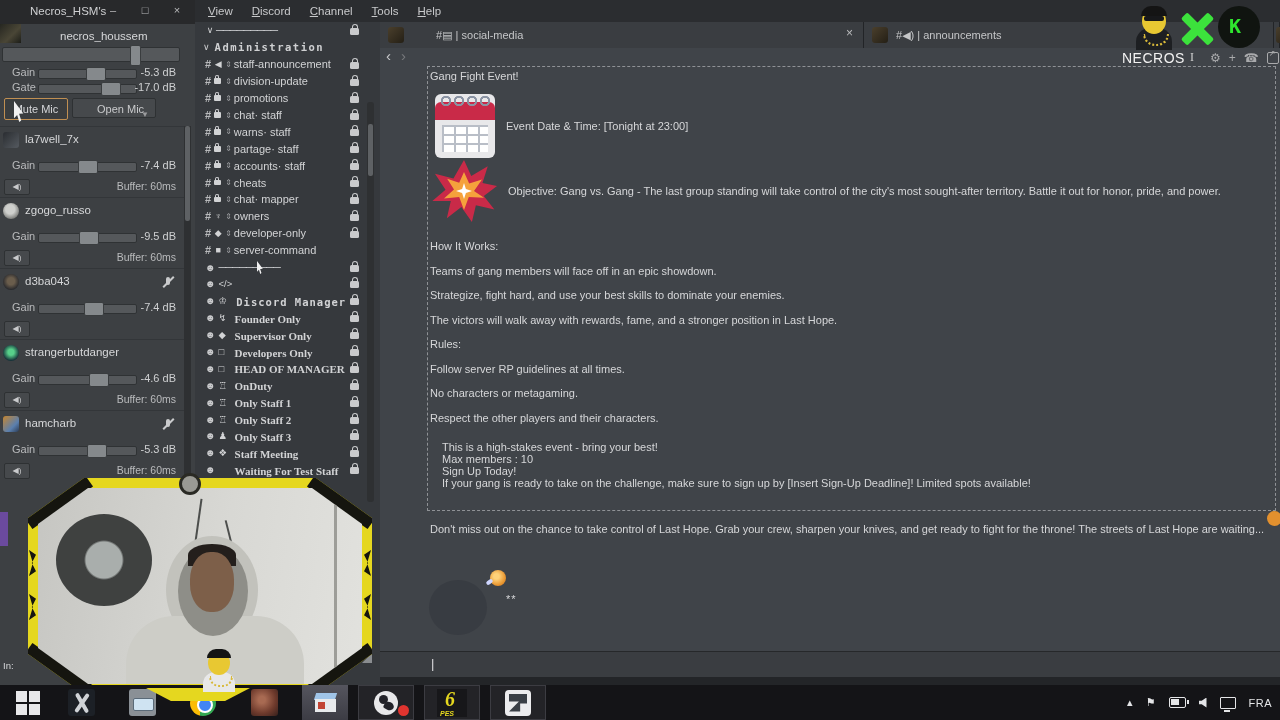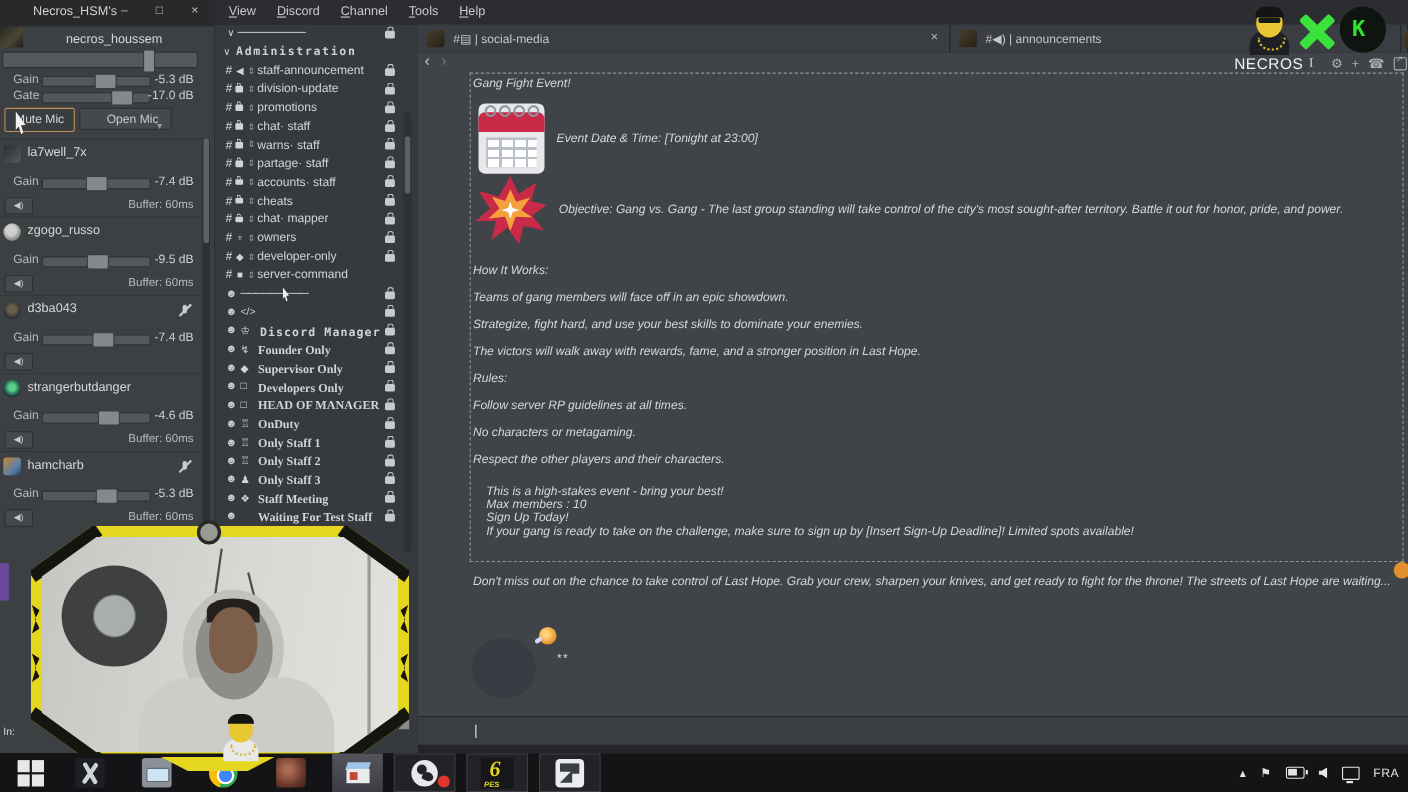--- a/index.html
+++ b/index.html
@@ -70,21 +70,21 @@
   
   #chat{position:absolute;left:380px;top:0;width:900px;height:685px;background:#404449;z-index:4;}
   #tabbar{position:absolute;left:0;top:22px;width:900px;height:26px;background:#26282b;display:flex;}
   .tab{position:relative;height:26px;background:#3a3d41;border-right:1px solid #222427;display:flex;align-items:center;padding-left:8px;box-sizing:border-box;}
   .sico{width:16px;height:16px;border-radius:3px;background:linear-gradient(135deg,#4a3f2c,#241f15);margin-right:8px;flex:none;}
   .tlbl{font-size:11px;color:#c5c6c8;white-space:nowrap;}
   .tclose{position:absolute;right:10px;top:4px;font-size:12px;color:#b9babc;}
   #navrow{position:absolute;left:6px;top:48px;height:16px;display:flex;gap:10px;align-items:center;}
   .navarrow{font-size:15px;line-height:14px;color:#c9cacc;}
   .navarrow.dim{color:#77797c;}
-  #msg{position:absolute;left:47px;top:66px;width:849px;height:445px;border:1px dashed #8f9296;box-sizing:border-box;font-size:11px;color:#d6d7d9;font-style:italic;}
+  #msg{position:absolute;left:47px;top:66px;width:849px;height:445px;border:1px dashed #8f9296;box-sizing:border-box;font-size:11px;color:#d6d7d9;}
   #msg .mtitle{margin:3px 0 0 2px;line-height:12px;}
   .erow{display:flex;align-items:center;margin-top:12px;}
   .erow.second{margin-top:2px;}
   .etxt{margin-left:11px;line-height:12px;}
   .emoji-cal{position:relative;width:60px;height:64px;margin-left:7px;flex:none;background:#e8e8ea;border-radius:6px;}
   .emoji-cal:before{content:"";position:absolute;left:0;top:8px;width:60px;height:18px;background:#c92a48;border-radius:6px 6px 0 0;}
   .emoji-cal:after{content:"";position:absolute;left:4px;top:0;width:52px;height:14px;background:
     radial-gradient(circle 5px at 7px 7px,transparent 3.2px,#8a93a3 3.5px 5px,transparent 5.5px) 0 0/13px 14px repeat-x;}
   .calgrid{position:absolute;left:7px;top:31px;width:46px;height:27px;background:
     linear-gradient(#fff,#fff) ,#b9bec7;background-size:100%;}
@@ -512,21 +512,21 @@
     <span class="lock"></span>
   </div>
   <div id="sideScroll">
       <div class="sthumb"></div>
     </div>
 </div>
 <div id="resizeTri"></div>
 
 <div id="chat">
   <div id="tabbar">
-    <div class="tab" style="width:484px;">
+    <div class="tab" style="width:484px;gap:24px;">
       <span class="sico"></span>
       <span class="tlbl"><span>#</span><span>▤</span> <span>| social-media</span></span>
       <span class="tclose">×</span>
     </div>
     <div class="tab" style="width:410px;">
       <span class="sico"></span>
       <span class="tlbl"><span>#</span><span>◀)</span> <span>| announcements</span></span>
     </div>
     <div class="tab" style="width:6px;padding-left:2px;">
         <span class="sico" style="margin:0"></span>

